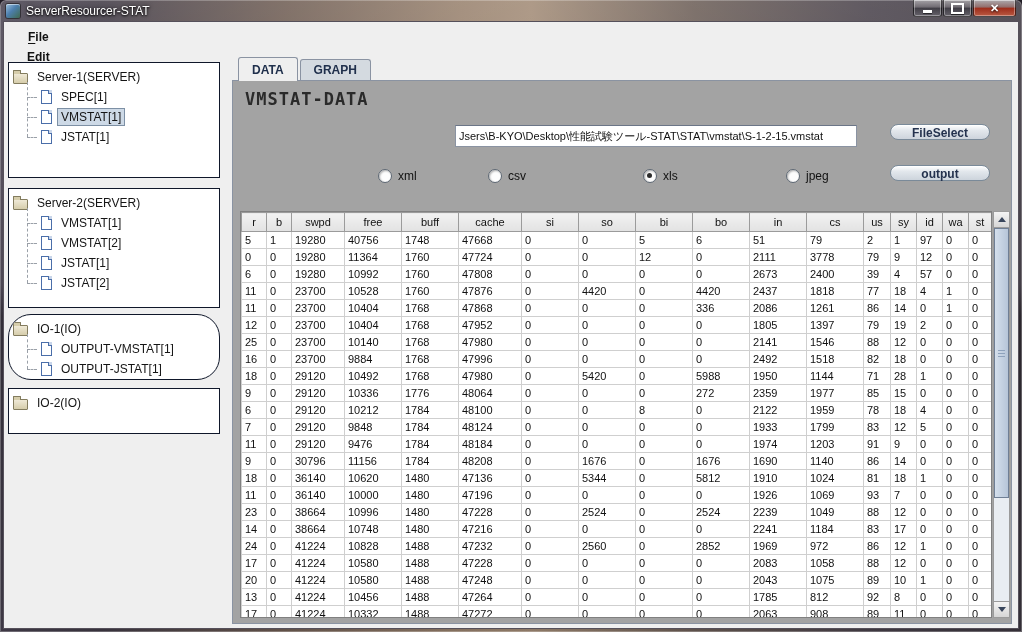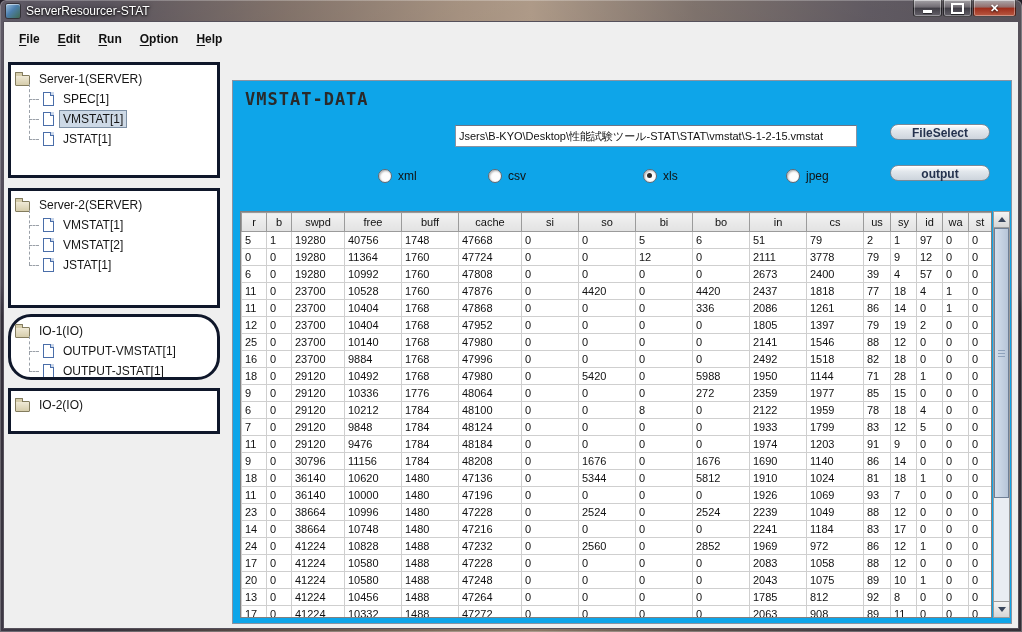--- a/index.html
+++ b/index.html
@@ -22,26 +22,26 @@
     box-shadow:inset 0 0 0 1px rgba(255,255,255,.35);}
   .winbtn.min,.winbtn.max{width:27px;}
   .winbtn.close{width:41px;
     background:linear-gradient(rgba(255,255,255,.5),rgba(255,160,140,.35) 45%,rgba(165,40,20,.9) 50%,rgba(210,90,60,.8));}
   .glyph-min{display:block;width:9px;height:3px;background:#fff;margin-top:6px;box-shadow:0 1px 1px rgba(0,0,0,.6);}
   .glyph-max{display:block;width:9px;height:7px;border:2px solid #fff;box-shadow:0 1px 1px rgba(0,0,0,.6);}
   .glyph-close{color:#fff;font-size:11px;font-weight:bold;text-shadow:0 1px 2px rgba(0,0,0,.8);line-height:14px;}
   
   .client{position:absolute;left:4px;right:4px;top:22px;bottom:4px;background:#efefef;
     box-shadow:0 0 0 1px #55505a;}
-  .menubar{position:absolute;top:5px;left:6px;height:24px;display:flex;align-items:center;}
+  .menubar{position:absolute;top:5px;left:6px;height:24px;display:flex;align-items:center;flex-direction:column;}
   .menu-item{padding:3px 9px;font-size:12px;font-weight:bold;color:#111;cursor:default;}
   .menu-item u{text-underline-offset:2px;}
   
   .trees{position:absolute;left:4px;top:40px;width:212px;}
-  .tree-box{background:#fff;border:3px solid #0f172a;padding:4px 2px 0 4px;box-sizing:border-box;overflow:hidden;}
+  .tree-box{background:#fff;border:1px solid #0f172a;padding:4px 2px 0 4px;box-sizing:border-box;overflow:hidden;}
   .tree-box.b1{height:116px;margin-bottom:10px;}
   .tree-box.b2{height:120px;margin-bottom:6px;}
   .tree-box.b3{height:66px;margin-bottom:8px;border-radius:23px;}
   .tree-box.b4{height:46px;}
   .tree-row{height:20px;display:flex;align-items:center;gap:5px;font-size:12px;color:#151515;cursor:default;white-space:nowrap;}
   .tree-children{position:relative;margin-left:9px;}
   .tree-children::before{content:'';position:absolute;left:5px;top:-5px;bottom:10px;border-left:1px dashed #9aa0a8;}
   .tree-row.child{padding-left:19px;position:relative;}
   .tree-row.child::before{content:'';position:absolute;left:5px;top:50%;width:10px;border-top:1px dashed #9aa0a8;}
   .icon-folder{position:relative;flex:0 0 15px;width:15px;height:11px;margin-top:2px;border-radius:1px;
@@ -52,21 +52,21 @@
   .icon-doc::before{content:'';position:absolute;top:-1px;right:-1px;width:4px;height:4px;background:#c9d6ea;
     border-left:1px solid #4a6ea9;border-bottom:1px solid #4a6ea9;box-sizing:border-box;}
   .tree-label{padding:1px 3px;border:1px solid transparent;}
   .tree-row.selected .tree-label{background:#cdd9e6;border:1px solid #7d90a5;}
   
   .right{position:absolute;left:228px;right:6px;top:34px;bottom:4px;}
   .tabs{position:absolute;top:0;left:0;right:0;height:24px;display:flex;align-items:flex-end;padding-left:6px;gap:2px;z-index:5;}
   .tab{height:20px;line-height:20px;padding:0 13px;font-size:12px;font-weight:bold;color:#20304c;
     background:#d4dae0;border:1px solid #8a93a2;border-bottom:none;border-radius:3px 3px 0 0;cursor:default;}
   .tab.active{height:23px;line-height:24px;background:#efefef;margin-bottom:-1px;z-index:6;position:relative;}
-  .tab-panel{position:absolute;top:24px;left:0;right:0;bottom:0;background:#0ea5e9;border:1px solid #8a93a2;}
+  .tab-panel{position:absolute;top:24px;left:0;right:0;bottom:0;background:#a3a3a3;border:1px solid #8a93a2;}
   .panel-title{position:absolute;left:12px;top:8px;font-family:"DejaVu Sans Mono",monospace;font-weight:bold;
     font-size:17px;color:#2a2a2a;letter-spacing:1px;}
   .file-path{position:absolute;left:222px;top:44px;width:402px;height:22px;box-sizing:border-box;
     border:1px solid #8a93a2;border-top-color:#6b7587;background:#fff;font-size:11px;padding:1px 3px;color:#111;}
   .btn{position:absolute;width:100px;height:16px;box-sizing:border-box;border:1px solid #7a8a99;border-radius:10px;
     background:linear-gradient(#ffffff,#e2e7ec 40%,#cdd4dc);font-size:12px;font-weight:bold;color:#24324e;
     font-family:"Liberation Sans",sans-serif;cursor:default;box-shadow:inset 0 1px 0 rgba(255,255,255,.7);}
   .btn.fileselect{left:657px;top:43px;}
   .btn.output{left:657px;top:84px;}
   .radio{position:absolute;top:88px;display:inline-flex;align-items:flex-end;gap:6px;font-size:12px;color:#111;cursor:default;}
@@ -158,20 +158,24 @@
             <span class="tree-label">VMSTAT[1]</span>
           </div>
           <div class="tree-row child">
             <span class="icon-doc"></span>
             <span class="tree-label">VMSTAT[2]</span>
           </div>
           <div class="tree-row child">
             <span class="icon-doc"></span>
             <span class="tree-label">JSTAT[1]</span>
           </div>
+          <div class="tree-row child">
+            <span class="icon-doc"></span>
+            <span class="tree-label">JSTAT[2]</span>
+          </div>
         </div>
       </div>
 
       <div class="tree-box b3">
         <div class="tree-row root">
           <span class="icon-folder"></span>
           <span class="tree-label">IO-1(IO)</span>
         </div>
         <div class="tree-children">
           <div class="tree-row child">
@@ -187,20 +191,24 @@
 
       <div class="tree-box b4">
         <div class="tree-row root">
           <span class="icon-folder"></span>
           <span class="tree-label">IO-2(IO)</span>
         </div>
       </div>
     </div>
 
     <div class="right">
+      <div class="tabs">
+        <div class="tab active">DATA</div>
+        <div class="tab">GRAPH</div>
+      </div>
       <div class="tab-panel">
         <div class="panel-title">VMSTAT-DATA</div>
 
         <input class="file-path" type="text" value="Jsers\B-KYO\Desktop\性能試験ツール-STAT\STAT\vmstat\S-1-2-15.vmstat" style="">
         <button class="btn fileselect">FileSelect</button>
 
         <label class="radio r-xml">
           <span class="rb"></span>
           <span>xml</span>
         </label>

